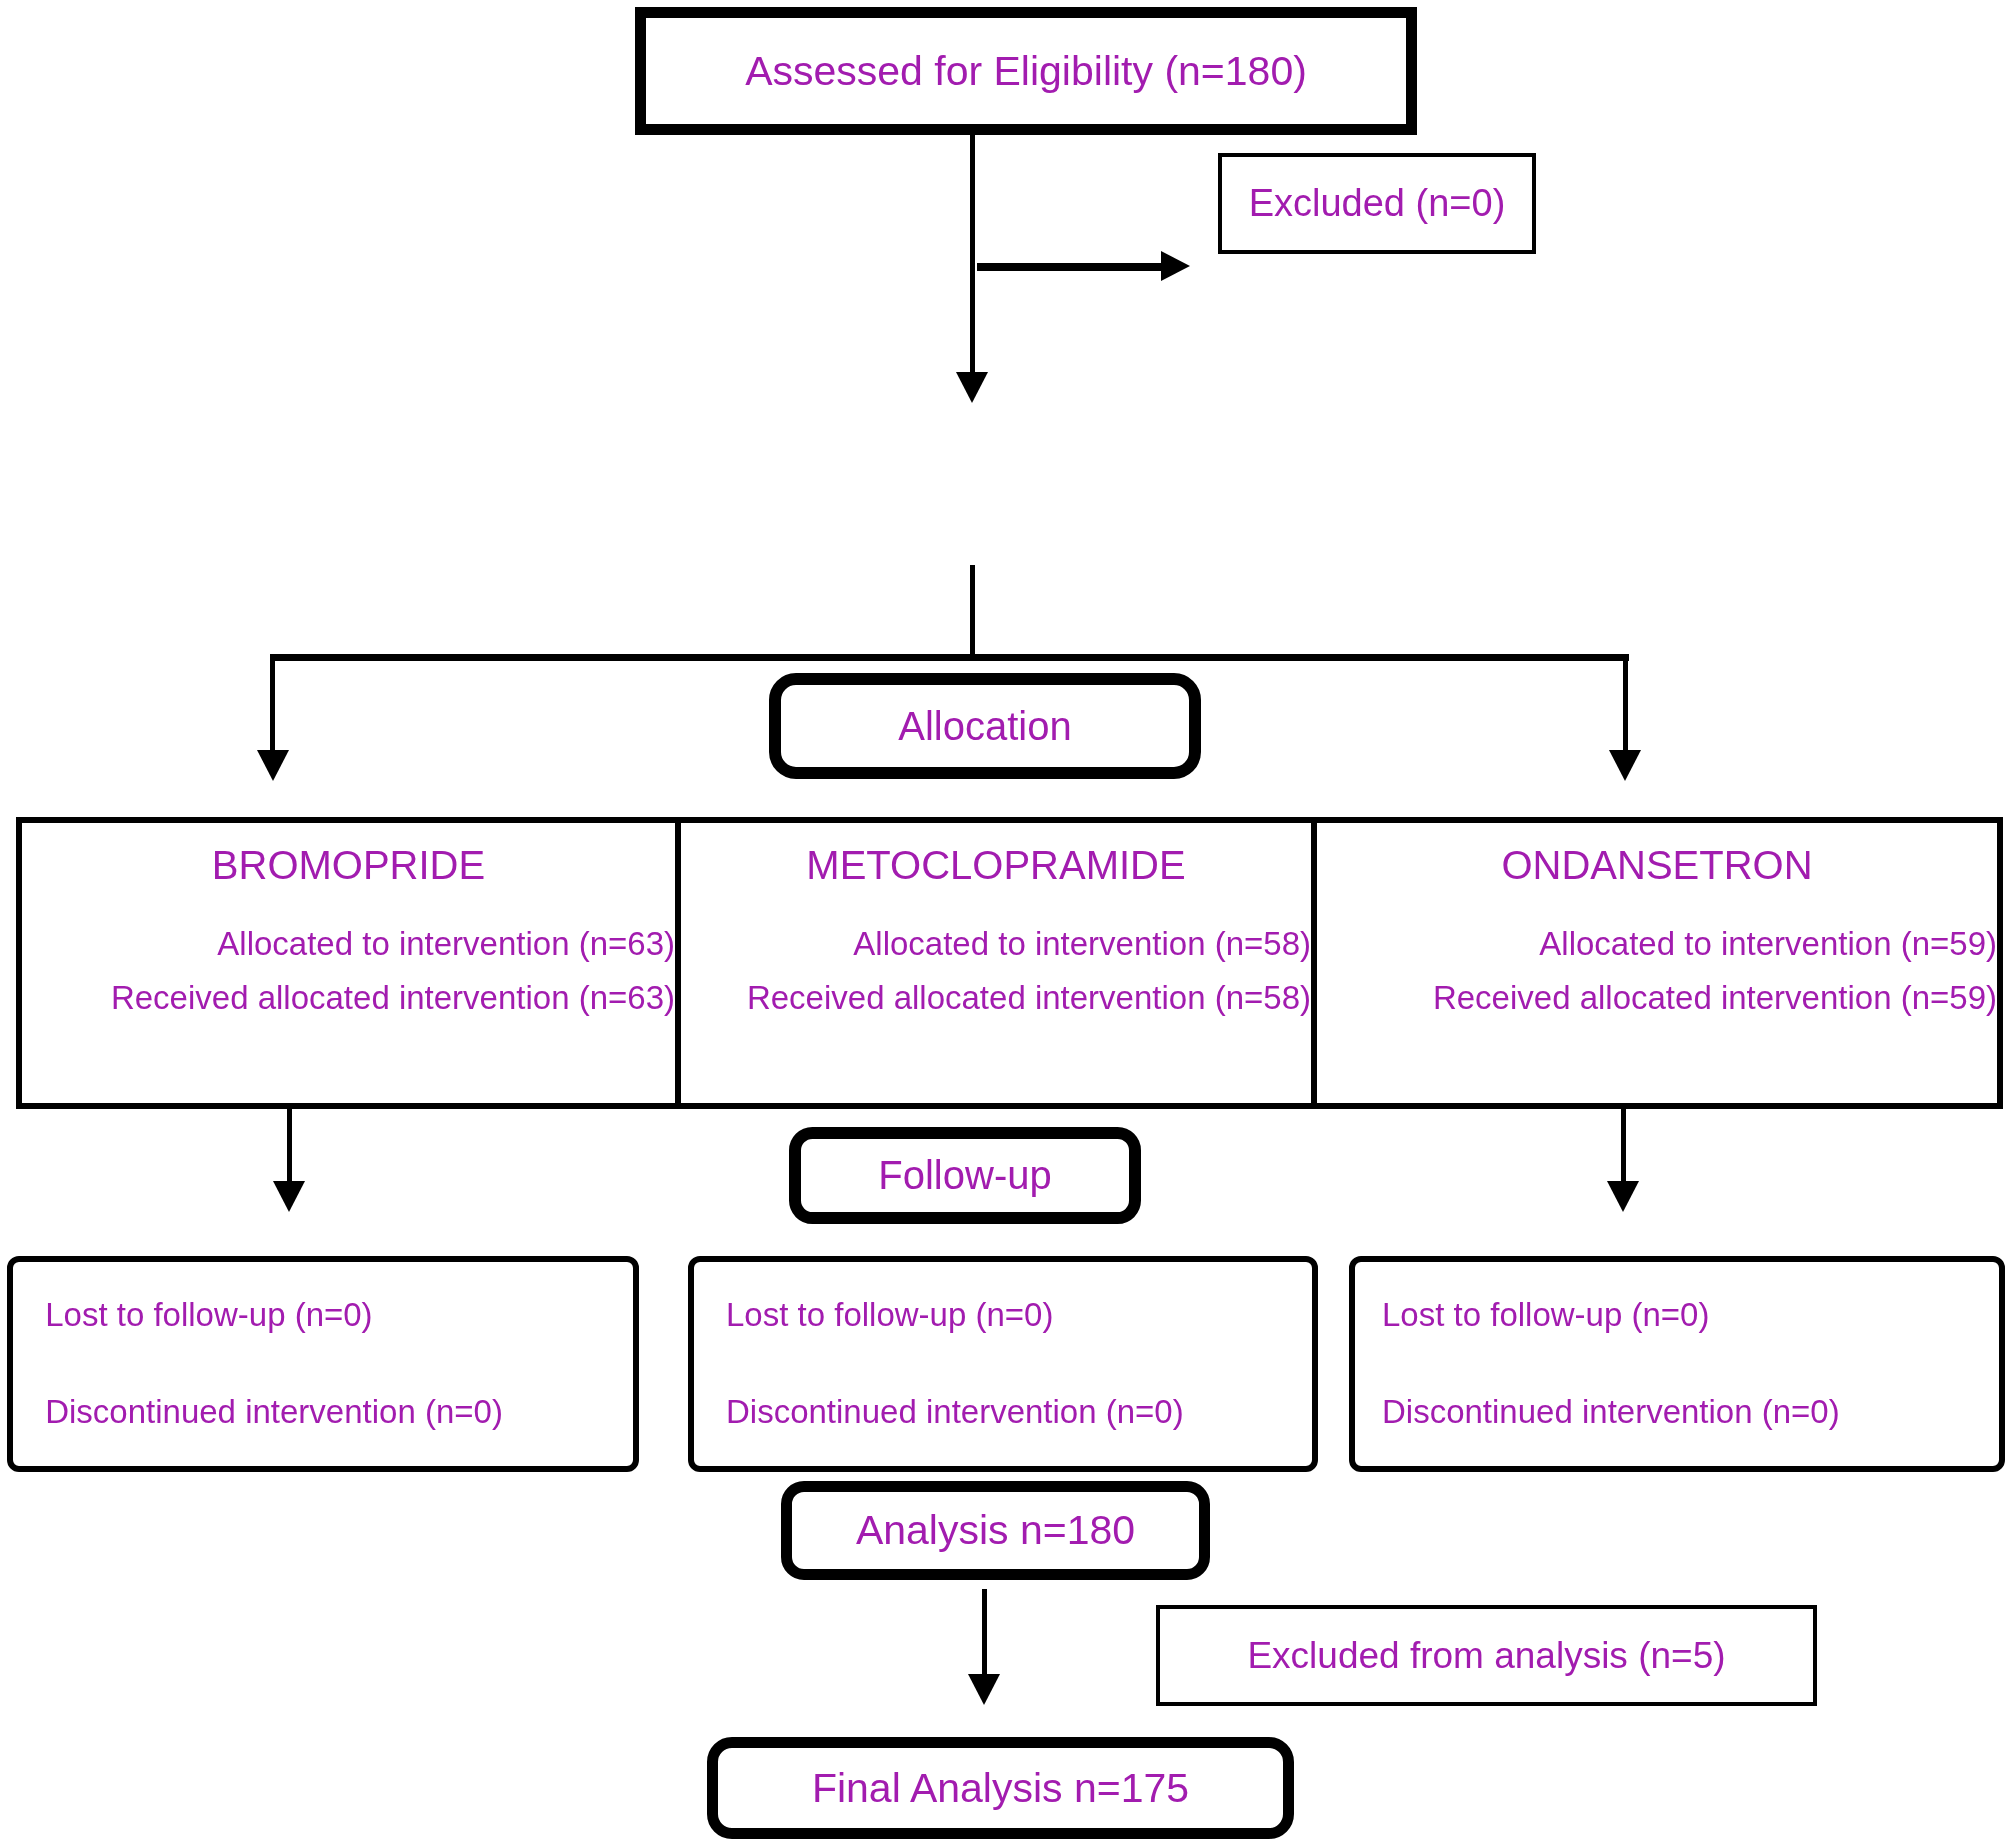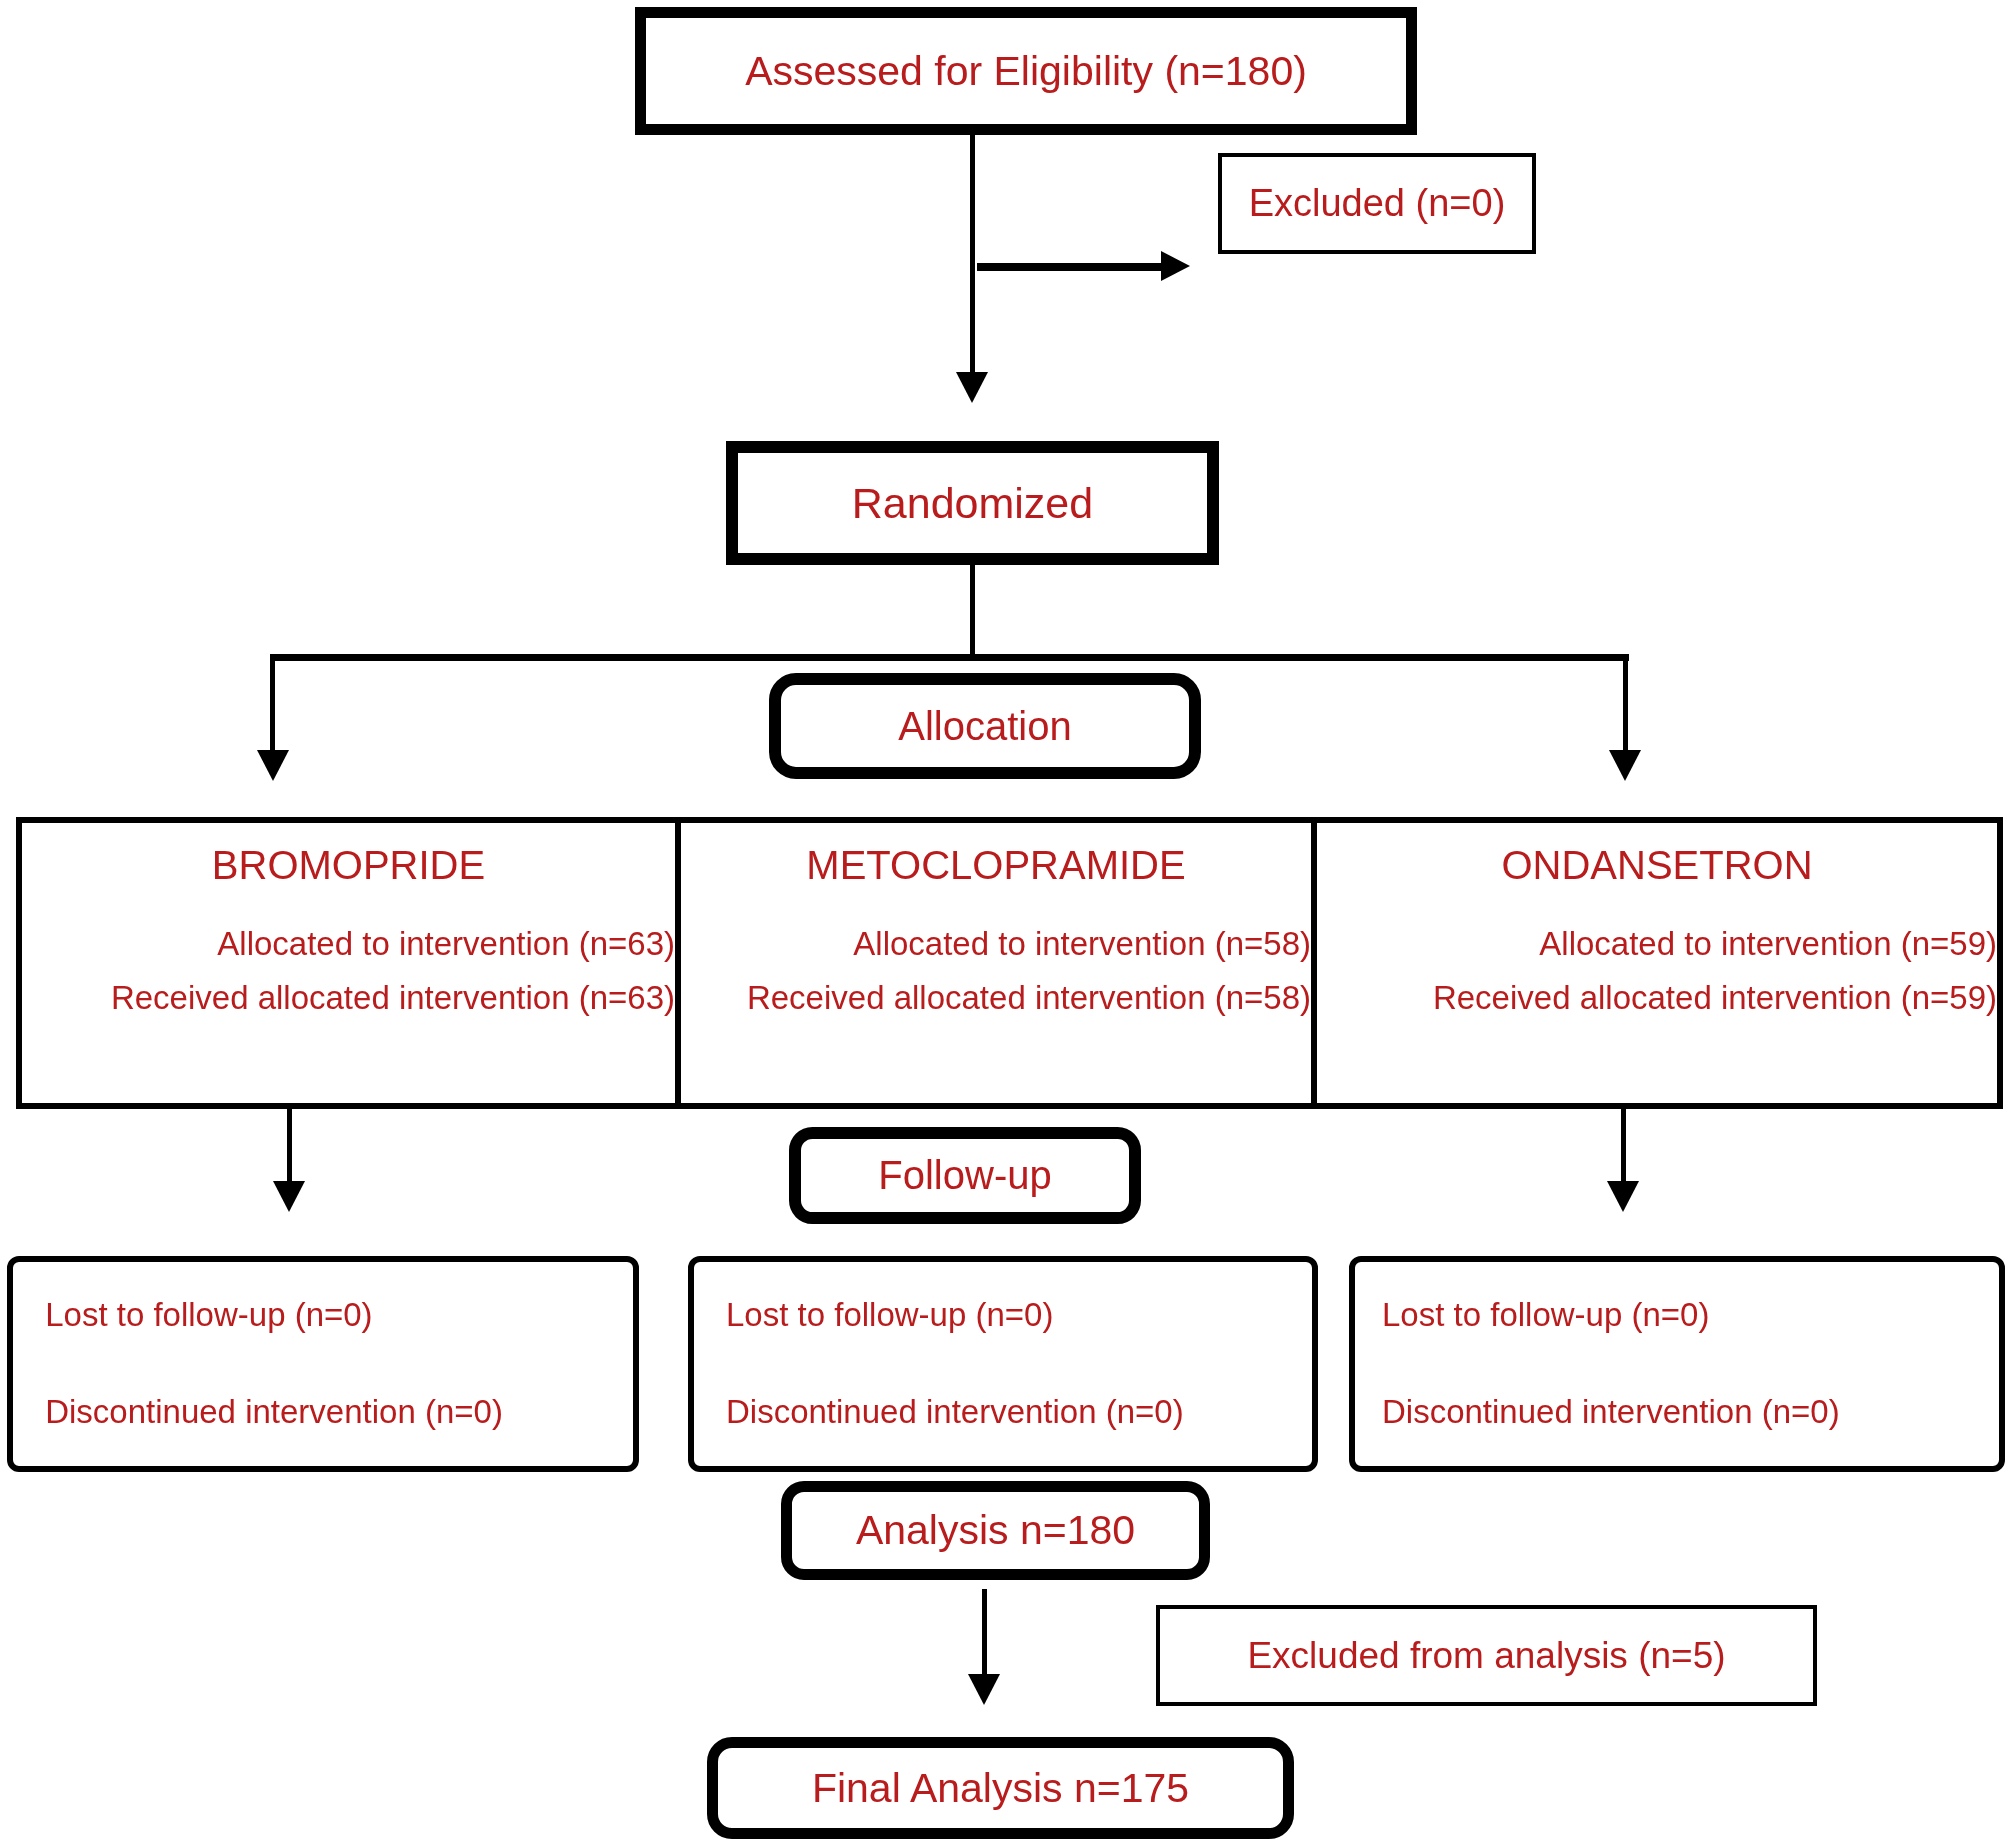--- a/index.html
+++ b/index.html
@@ -6,21 +6,21 @@
     margin: 0;
     padding: 0;
     background: #ffffff;
   }
   .canvas {
     position: relative;
     width: 2013px;
     height: 1845px;
     background: #ffffff;
     font-family: "Liberation Sans", sans-serif;
-    color: #b91c1c;
+    color: #a21caf;
     overflow: hidden;
   }
   .box {
     position: absolute;
     box-sizing: border-box;
     background: #ffffff;
     border: 6.3px solid #000000;
     display: flex;
     align-items: center;
     justify-content: center;
@@ -82,23 +82,20 @@
 
   <div class="vline" style="left:970px; top:135px; width:4.5px; height:239px;"></div>
   <div class="arrow-down" style="left:956px; top:372px;"></div>
 
   <div class="hline" style="left:977px; top:263px; width:185px; height:8px;"></div>
   <div class="arrow-right" style="left:1161px; top:251px;"></div>
   <div class="box f42" style="left:1218px; top:153px; width:318px; height:101px; border-width:4.5px;">
     <span>Excluded (n=0)</span>
   </div>
 
-  <div class="box f48" style="left:726px; top:441px; width:493px; height:124px; border-width:12.6px;">
-    <span>Randomized</span>
-  </div>
 
   <div class="vline" style="left:970px; top:565px; width:4.5px; height:95px;"></div>
   <div class="hline" style="left:273px; top:654px; width:1356px; height:7.2px;"></div>
   <div class="vline" style="left:270px; top:654px; width:5.4px; height:97px;"></div>
   <div class="arrow-down" style="left:257px; top:750px;"></div>
   <div class="vline" style="left:1623px; top:654px; width:5.4px; height:97px;"></div>
   <div class="arrow-down" style="left:1609px; top:750px;"></div>
 
   <div class="box pill f44" style="left:769px; top:673px; width:432px; height:106px;">
     <span>Allocation</span>

